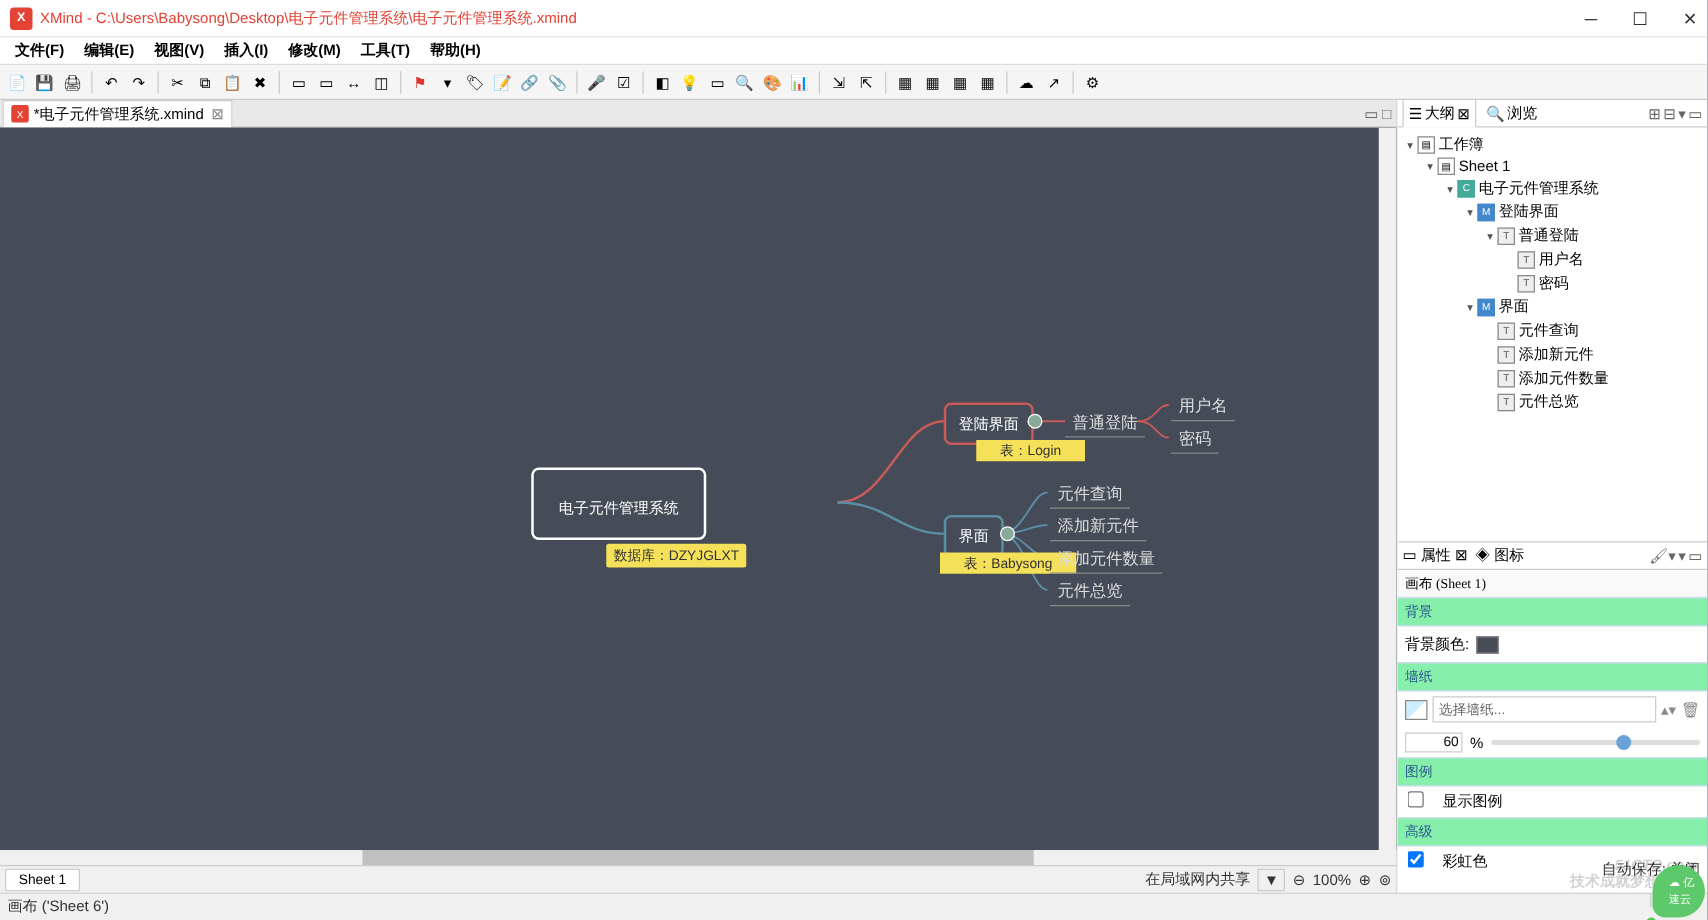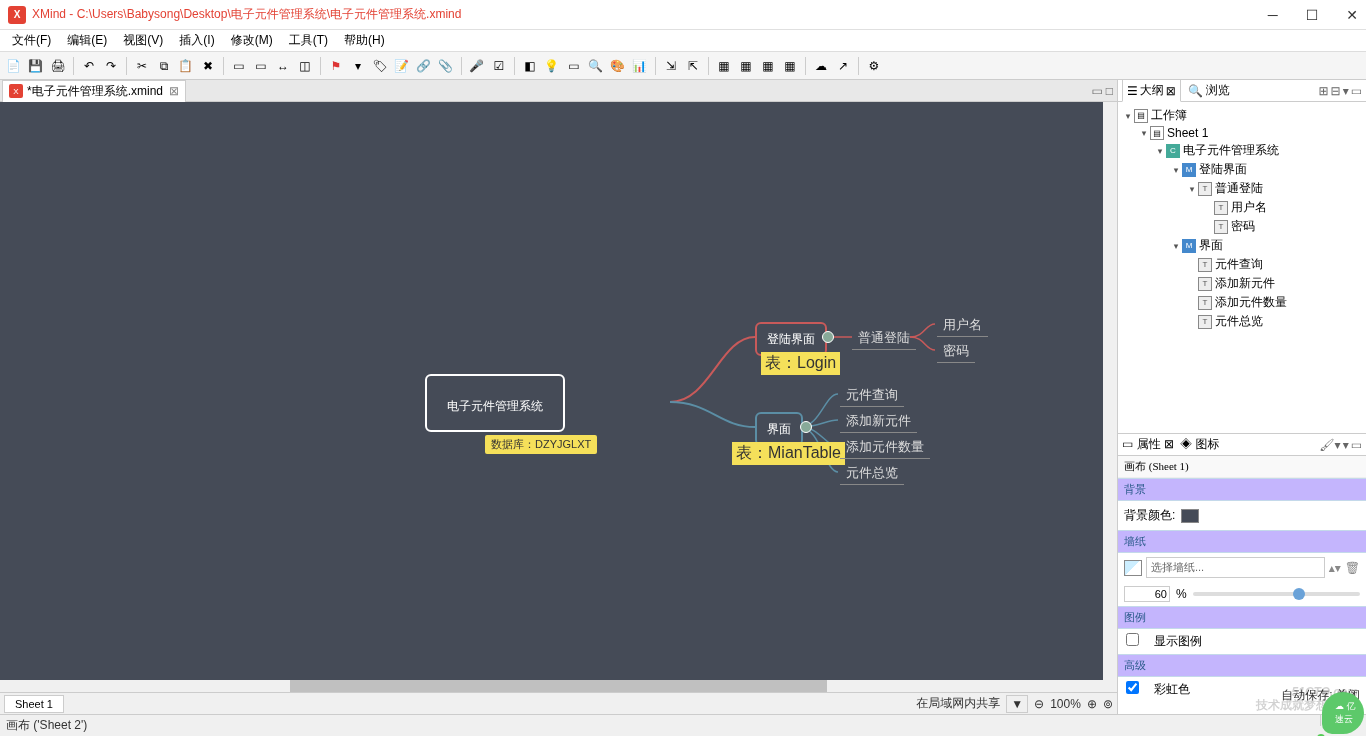--- a/index.html
+++ b/index.html
@@ -4,21 +4,21 @@
 <style>
 * { margin: 0; padding: 0; box-sizing: border-box; font-family: "Microsoft YaHei", "Segoe UI", sans-serif; font-size: 12px; }
 body { width: 1366px; height: 736px; background: #f0f0f0; overflow: hidden; position: relative; }
 
 .titlebar { height: 30px; background: #fff; display: flex; align-items: center; padding: 0 8px; border-bottom: 1px solid #e0e0e0; }
 .titlebar .app-icon { width: 18px; height: 18px; background: #e34234; border-radius: 3px; margin-right: 6px; display: flex; align-items: center; justify-content: center; color: #fff; font-size: 10px; font-weight: bold; }
 .titlebar .title { color: #e34234; font-size: 12px; }
 .win-controls { margin-left: auto; display: flex; gap: 28px; }
 .win-controls span { cursor: pointer; font-size: 14px; color: #333; }
 
-.menubar { height: 22px; background: #fff; display: flex; align-items: flex-end; padding: 0 4px; border-bottom: 1px solid #ddd; }
+.menubar { height: 22px; background: #fff; display: flex; align-items: flex-end; padding: 0 4px; border-bottom: 1px solid #ddd; font-weight: bold; }
 .menubar .item { padding: 2px 8px; cursor: pointer; }
 
 .toolbar { height: 28px; background: #f5f5f5; display: flex; align-items: center; padding: 0 4px; border-bottom: 1px solid #ccc; gap: 2px; }
 .toolbar .btn { width: 20px; height: 20px; display: flex; align-items: center; justify-content: center; cursor: pointer; border-radius: 2px; }
 .toolbar .sep { width: 1px; height: 18px; background: #ccc; margin: 0 3px; }
 
 .main { display: flex; height: 634px; }
 
 .editor-area { flex: 1; display: flex; flex-direction: column; border-right: 1px solid #ccc; }
 .tab-bar { height: 22px; background: #e8e8e8; display: flex; align-items: center; padding-left: 2px; border-bottom: 1px solid #ccc; }
@@ -28,21 +28,21 @@
 .tab-bar .right-icons { margin-left: auto; display: flex; gap: 3px; padding-right: 4px; color: #666; }
 
 .canvas-wrapper { flex: 1; overflow: hidden; position: relative; background: #454b57; }
 
 
 .node { position: absolute; border-radius: 6px; padding: 4px 10px; color: #fff; }
 .root { border: 2px solid #fff; padding: 14px 20px; font-size: 22px; border-radius: 6px; }
 .root-note { background: #f5e05a; color: #333; font-size: 11px; padding: 2px 6px; border-radius: 2px; text-align: right; }
 .box-blue { border: 2px solid #5b8ea5; font-size: 14px; padding: 6px 10px; }
 .leaf { color: #ddd; font-size: 13px; border-bottom: 1px solid #888; padding: 2px 6px; }
-.note-yellow { background: #f5e05a; color: #333; font-size: 16px; padding: 1px 4px; }
+.note-yellow { background: #f5e05a; color: #333; font-size: 11px; padding: 1px 19px; margin-left: 20px; }
 .mark { position: absolute; width: 12px; height: 12px; border-radius: 50%; background: #8a9; border: 1px solid #fff; }
 
 svg.connectors { position: absolute; top: 0; left: 0; pointer-events: none; }
 
 .hscroll { height: 12px; background: #f0f0f0; display: flex; }
 .hscroll .thumb { background: #c0c0c0; height: 100%; }
 
 .sheet-tabs { height: 22px; background: #f0f0f0; border-top: 1px solid #ccc; display: flex; align-items: center; padding: 0 4px; }
 .sheet-tabs .sheet { background: #fff; border: 1px solid #ccc; padding: 2px 10px; font-size: 11px; }
 .sheet-tabs .right { margin-left: auto; display: flex; align-items: center; gap: 6px; font-size: 11px; color: #333; }
@@ -61,21 +61,21 @@
 .outline .ic.wb { background: #fff; }
 .outline .ic.sh { background: #fff; }
 .outline .ic.c { background: #4a9; color: #fff; border-color: #4a9; }
 .outline .ic.m { background: #48c; color: #fff; border-color: #48c; }
 .outline .ic.t { background: #eee; color: #555; }
 
 .props { height: 280px; display: flex; flex-direction: column; overflow: auto; }
 .props-tabs { height: 22px; border-bottom: 1px solid #ccc; display: flex; align-items: center; padding: 0 4px; gap: 6px; font-size: 11px; }
 .props-tabs .right { margin-left: auto; display: flex; gap: 2px; color: #666; }
 .props-title { padding: 3px 6px; font-size: 11px; background: #f9f9f9; border-bottom: 1px solid #eee; font-family: Liberation Serif, serif; }
-.section-hdr { background: #c4b5fd; color: #2a5a8a; padding: 3px 6px; font-size: 11px; border-top: 1px solid #c4d9ea; border-bottom: 1px solid #c4d9ea; }
+.section-hdr { background: #86efac; color: #2a5a8a; padding: 3px 6px; font-size: 11px; border-top: 1px solid #c4d9ea; border-bottom: 1px solid #c4d9ea; }
 .section-body { padding: 6px; display: flex; align-items: center; gap: 6px; font-size: 11px; }
 .swatch { width: 18px; height: 14px; background: #454b57; border: 1px solid #888; }
 .wallpaper-row { display: flex; align-items: center; gap: 4px; padding: 4px 6px; }
 .wallpaper-row .pic-ic { width: 18px; height: 16px; border: 1px solid #888; display: inline-block; background: linear-gradient(135deg,#cef 50%,#fff 50%); }
 .wallpaper-input { flex: 1; border: 1px solid #ccc; padding: 2px 4px; font-size: 11px; color: #666; }
 .opacity-row { display: flex; align-items: center; gap: 6px; padding: 4px 6px; }
 .opacity-row input[type=text] { width: 46px; border: 1px solid #ccc; text-align: right; padding: 1px 2px; font-size: 11px; }
 .slider { flex: 1; height: 4px; background: #ddd; position: relative; border-radius: 2px; }
 .slider .sthumb { position: absolute; top: -4px; width: 12px; height: 12px; border-radius: 50%; background: #6aa2d8; left: 60%; }
 .chk { display: flex; align-items: flex-start; gap: 15px; padding: 4px 8px; font-size: 11px; }
@@ -199,21 +199,21 @@
       <div class="mark" style="left:822px; top:229px;"></div>
       <div class="note-yellow" style="position:absolute; left:761px; top:250px;">表：Login</div>
       <div class="leaf" style="position:absolute; left:852px; top:225px;">普通登陆</div>
       <div class="leaf" style="position:absolute; left:937px; top:212px;">用户名</div>
       <div class="leaf" style="position:absolute; left:937px; top:238px;">密码</div>
 
       <div class="node box-blue" style="left:755px; top:310px;">
         <span>界面</span>
       </div>
       <div class="mark" style="left:800px; top:319px;"></div>
-      <div class="note-yellow" style="position:absolute; left:732px; top:340px;">表：MianTable</div>
+      <div class="note-yellow" style="position:absolute; left:732px; top:340px;">表：Babysong</div>
       <div class="leaf" style="position:absolute; left:840px; top:282px;">元件查询</div>
       <div class="leaf" style="position:absolute; left:840px; top:308px;">添加新元件</div>
       <div class="leaf" style="position:absolute; left:840px; top:334px;">添加元件数量</div>
       <div class="leaf" style="position:absolute; left:840px; top:360px;">元件总览</div>
 
       <div style="position:absolute; right:0; top:0; bottom:0; width:14px; background:#f0f0f0;"></div>
     </div>
 
     <div class="hscroll">
       <div style="width:26%;"></div>
@@ -350,21 +350,21 @@
       <div class="section-hdr">高级</div>
       <label class="chk">
         <input type="checkbox" checked="" style="">
           <span>彩虹色</span>
       </label>
     </div>
   </div>
 </div>
 
 <div class="statusbar">
-  <span>画布 ('Sheet 2')</span>
+  <span>画布 ('Sheet 6')</span>
   <div class="right">
     <span>自动保存: 关闭</span>
     <span style="color:#ccc">|</span>
     <span class="dot"></span>
     <span>DREAM</span>
   </div>
 </div>
 
 <div class="watermark">
   <div>51CTO.com</div>

